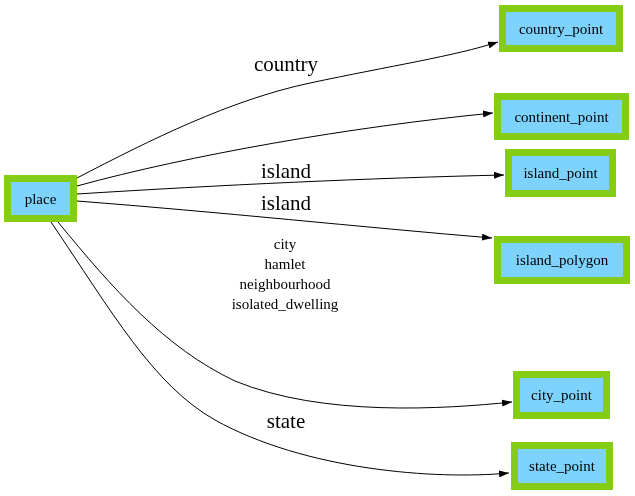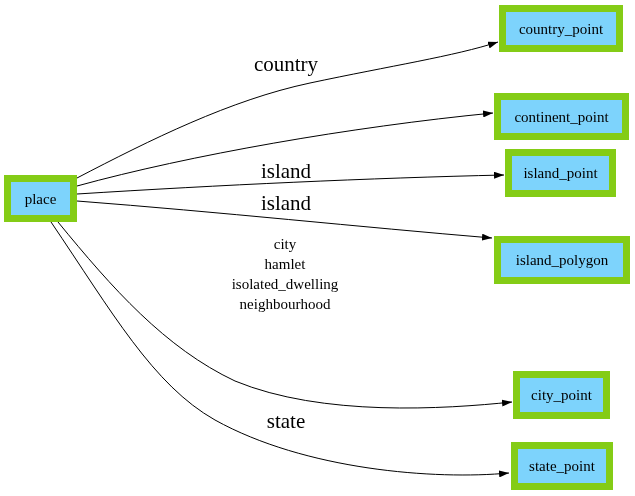--- a/index.html
+++ b/index.html
@@ -88,19 +88,19 @@
   <div class="node" id="node-city_point">city_point</div>
   <div class="node" id="node-state_point">state_point</div>
 
   <div class="edge-label" id="label-country">country</div>
   <div class="edge-label" id="label-island1">island</div>
   <div class="edge-label" id="label-island2">island</div>
 
   <div class="edge-label-multi" id="label-citygroup">
     <div>city</div>
     <div>hamlet</div>
+    <div>neighbourhood</div>
     <div>isolated_dwelling</div>
-    <div>neighbourhood</div>
   </div>
 
   <div class="edge-label" id="label-state">state</div>
 
 </div>
 
 </body></html>

